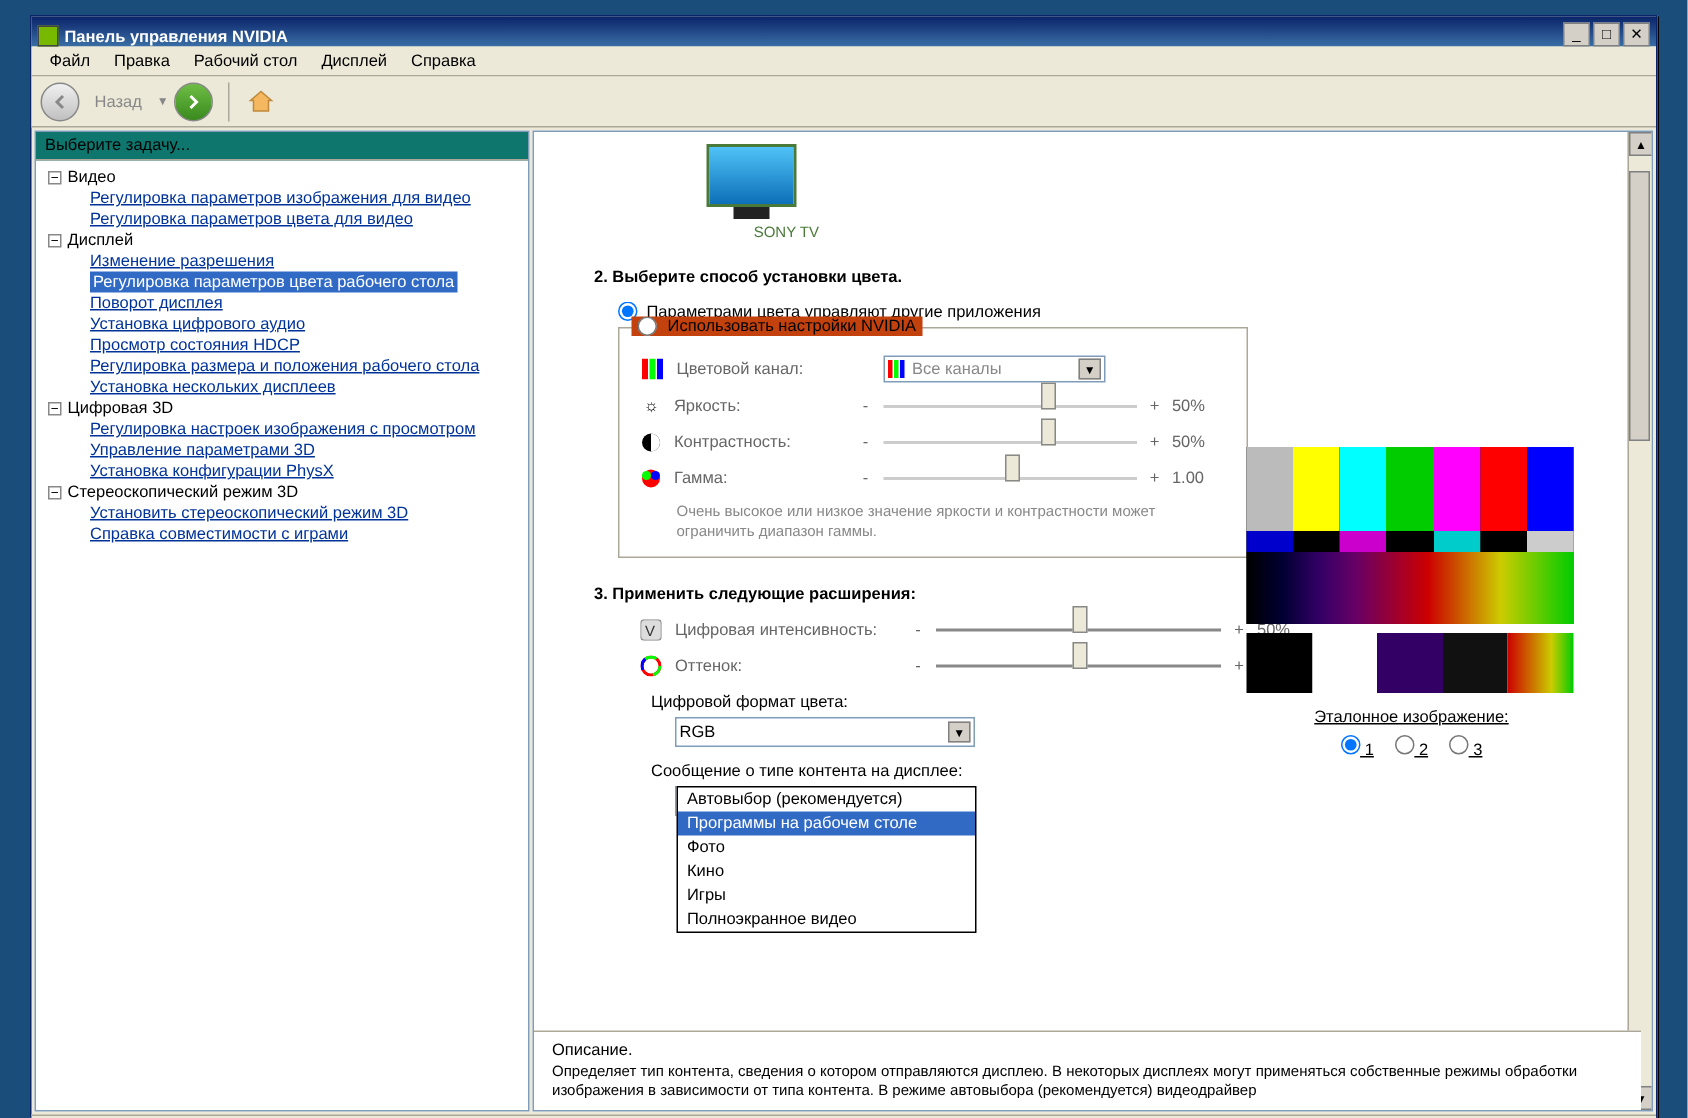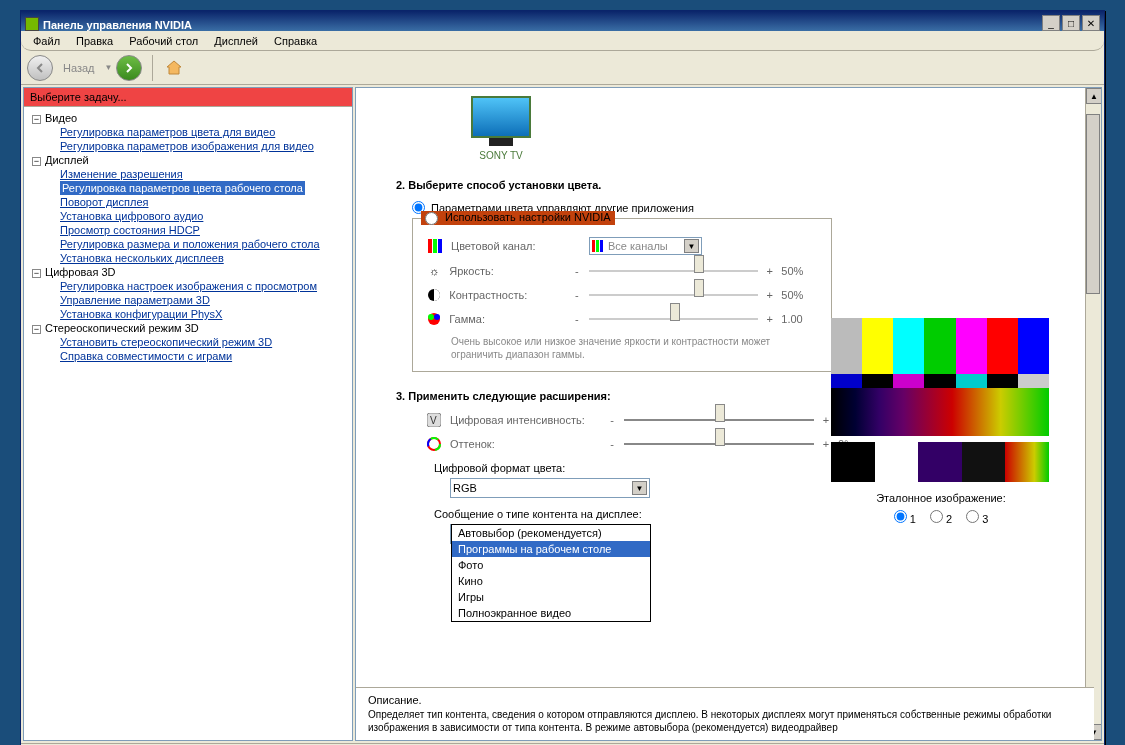--- a/index.html
+++ b/index.html
@@ -3,68 +3,68 @@
 <meta charset="utf-8">
 <style>
 * { box-sizing: border-box; margin: 0; padding: 0; }
 body { font-family: Tahoma, sans-serif; font-size: 11px; background: #1a4d7a; width: 1125px; height: 745px; overflow: hidden; }
 .window { position: absolute; left: 20px; top: 10px; width: 1085px; height: 735px; background: #ece9d8; border: 1px solid #0a246a; box-shadow: 1px 1px 0 #000; }
 .titlebar { background: linear-gradient(#0a246a, #3a6ea5); color: #fff; height: 20px; display: flex; align-items: flex-end; padding: 0 4px; font-size: 11px; }
 .tb-icon { width: 14px; height: 14px; background: #76b900; margin-right: 4px; border: 1px solid #444; }
 .tb-title { flex: 1; font-weight: bold; }
 .tb-btns { display: flex; gap: 2px; }
 .tb-btn { width: 18px; height: 16px; background: #d4d0c8; border: 1px solid #808080; display: flex; align-items: center; justify-content: center; font-size: 10px; cursor: pointer; color: #000; }
-.menubar { background: #ece9d8; height: 20px; display: flex; align-items: center; padding: 0 4px; border-bottom: 1px solid #aca899; border-radius: 10px; }
+.menubar { background: #ece9d8; height: 20px; display: flex; align-items: center; padding: 0 4px; border-bottom: 1px solid #aca899; }
 .menu-item { padding: 2px 8px; cursor: pointer; }
 .toolbar { background: #ece9d8; height: 34px; display: flex; align-items: center; padding: 0 6px; border-bottom: 1px solid #aca899; gap: 4px; }
 .tool-btn { width: 26px; height: 26px; border-radius: 50%; background: linear-gradient(#f0f0f0,#c0c0c0); border: 1px solid #888; display: flex; align-items: center; justify-content: center; cursor: pointer; }
 .tool-btn.fwd { background: linear-gradient(#6dbd45,#3a8a1e); color:#fff;}
 .back-lbl { color: #888; margin: 0 6px; }
 .main { display: flex; height: 658px; }
 .sidebar { width: 330px; background: #fff; border: 1px solid #7f9db9; margin: 2px; display: flex; flex-direction: column; }
-.side-header { background: #ef4444; padding: 3px 6px; border-bottom: 1px solid #aca899; }
+.side-header { background: #0f766e; padding: 3px 6px; border-bottom: 1px solid #aca899; }
 .tree { flex: 1; overflow: auto; padding: 4px 2px; }
 .tree-node { white-space: nowrap; }
 .tree-toggle { display: inline-block; width: 9px; height: 9px; border: 1px solid #888; text-align: center; line-height: 7px; font-size: 9px; margin-right: 4px; cursor: pointer; background:#fff;}
 .tree-label { cursor: pointer; }
 .tree-cat { padding: 1px 0 1px 6px; }
 .tree-child { padding: 1px 0 1px 34px; color: #003399; }
 .tree-child .tree-label { text-decoration: underline; }
 .tree-child.selected .tree-label { background: #316ac5; color: #fff; text-decoration: none; padding: 1px 2px; }
 .content { flex: 1; background: #fff; border: 1px solid #7f9db9; margin: 2px 2px 2px 0; position: relative; overflow: hidden; }
 .scrollbar { position: absolute; right: 0; top: 0; width: 16px; height: 100%; background: #ece9d8; border-left: 1px solid #aca899; }
 .sb-btn { width: 16px; height: 16px; background: #d4d0c8; border: 1px solid #808080; display:flex;align-items:center;justify-content:center;font-size:8px;cursor:pointer;}
 .sb-track { height: calc(100% - 32px); position: relative; }
 .sb-thumb { position: absolute; left:0; width: 14px; height: 180px; background: #d4d0c8; border: 1px solid #808080; top: 10px; cursor:pointer;}
 .cbody { padding: 8px 20px 8px 40px; margin-right: 16px; height: 100%; overflow: hidden; position: relative; }
-.monitor-box { text-align: center; width: 90px; margin-left: 60px; }
+.monitor-box { text-align: right; width: 90px; margin-left: 60px; }
 .monitor { width: 60px; height: 42px; border: 2px solid #4a7a3a; background: linear-gradient(#4fc3f7,#0d6fb8); margin: 0 auto; position: relative; }
 .monitor::after { content:''; position:absolute; bottom:-10px; left:50%; transform:translateX(-50%); width:24px; height:8px; background:#222;}
 .monitor-lbl { margin-top: 12px; color: #4a7a3a; font-size: 10px; }
 .section-h { font-weight: bold; margin: 18px 0 10px 0; }
 .radio-row { margin: 4px 0 4px 16px; display: flex; align-items: center; gap: 6px; }
 .fieldset { border: 1px solid #aca899; margin: 4px 0 8px 16px; padding: 10px 14px; width: 420px; position: relative; }
 .fieldset-legend { position: absolute; top: -8px; left: 8px; background: #c2410c; padding: 0 4px; }
 .fieldset-legend input { vertical-align: middle; margin-right:4px;}
 .ctrl-row { display: flex; align-items: center; margin: 8px 0; gap: 8px; }
 .ctrl-icon { width: 16px; height: 16px; display: flex; align-items: center; justify-content: center; }
 .ctrl-label { width: 130px; color: #666; }
 .slider-wrap { display: flex; align-items: center; gap: 6px; width: 190px;}
 .slider-track { flex:1; height: 16px; position: relative; display: flex; align-items: center; }
 .slider-line { height: 2px; background: #ccc; width: 100%; position: relative; }
 .slider-thumb { position: absolute; width: 10px; height: 18px; background: #ece9d8; border: 1px solid #888; top: -8px; cursor:pointer;}
 .ctrl-val { width: 40px; text-align: left; color: #666; }
 .minus,.plus { color: #666; width: 8px; text-align: center; }
-.select-box { background: #fff; border: 1px solid #7f9db9; padding: 1px 2px; display: flex; align-items: center; width: 113px; height: 18px; color:#888;}
+.select-box { background: #fff; border: 1px solid #7f9db9; padding: 1px 2px; display: flex; align-items: center; width: 148px; height: 18px; color:#888;}
 .select-arrow { margin-left: auto; width: 15px; height: 14px; background: #d4d0c8; border: 1px solid #808080; display:flex;align-items:center;justify-content:center;font-size:8px;color:#000;}
 .note { color: #888; font-size: 10px; margin: 4px 0 0 24px; line-height: 1.3; }
 .ext-row { display: flex; align-items: center; margin: 8px 0 8px 30px; gap: 8px; }
 .colorfmt-lbl { margin: 10px 0 4px 38px; }
 .dropdown { border: 1px solid #7f9db9; background:#fff; width: 200px; height: 20px; margin-left: 54px; display: flex; align-items: center; padding: 0 2px; }
-.right-panel { position: absolute; right: 34px; top: 230px; width: 220px; }
+.right-panel { position: absolute; right: 34px; top: 210px; width: 220px; text-decoration: underline; }
 .testcard { width: 218px; height: 118px; background: #000; display: flex; flex-direction: column; }
 .tc-top { flex: 1; display: flex; }
 .tc-bar { flex: 1; }
 .tc-mid { height: 14px; display: flex; }
 .tc-bot { height: 48px; background: linear-gradient(90deg,#000,#003,#306,#606,#903,#c00,#c60,#cc0,#6c0,#0c0);}
 .tc-bot2 { height: 40px; width: 218px; margin-top: 6px; display:flex;}
 .tc-b2 { flex:1;}
 .ref-lbl { text-align: center; margin-top: 10px; }
 .ref-radios { display: flex; justify-content: center; gap: 14px; margin-top: 6px; }
 .desc { position: absolute; bottom: 0; left: 0; right: 7px; border-top: 1px solid #aca899; padding: 6px 12px; background:#fff;}
@@ -119,22 +119,22 @@
           <path d="M10 3 L3 9 L5 9 L5 16 L15 16 L15 9 L17 9 Z" fill="#f4b860" stroke="#c0883a"></path>
         </svg>
     </div>
   </div>
 
   <div class="main">
     <div class="sidebar">
       <div class="side-header">Выберите задачу...</div>
       <div class="tree" id="tree">
           <div class="tree-node tree-cat"><span class="tree-toggle">−</span><span class="tree-label">Видео</span></div>
+          <div class="tree-node tree-child"><span class="tree-label">Регулировка параметров изображения для видео</span></div>
           <div class="tree-node tree-child"><span class="tree-label">Регулировка параметров цвета для видео</span></div>
-          <div class="tree-node tree-child"><span class="tree-label">Регулировка параметров изображения для видео</span></div>
           <div class="tree-node tree-cat"><span class="tree-toggle">−</span><span class="tree-label">Дисплей</span></div>
           <div class="tree-node tree-child"><span class="tree-label">Изменение разрешения</span></div>
           <div class="tree-node tree-child selected"><span class="tree-label">Регулировка параметров цвета рабочего стола</span></div>
           <div class="tree-node tree-child"><span class="tree-label">Поворот дисплея</span></div>
           <div class="tree-node tree-child"><span class="tree-label">Установка цифрового аудио</span></div>
           <div class="tree-node tree-child"><span class="tree-label">Просмотр состояния HDCP</span></div>
           <div class="tree-node tree-child"><span class="tree-label">Регулировка размера и положения рабочего стола</span></div>
           <div class="tree-node tree-child"><span class="tree-label">Установка нескольких дисплеев</span></div>
           <div class="tree-node tree-cat"><span class="tree-toggle">−</span><span class="tree-label">Цифровая 3D</span></div>
           <div class="tree-node tree-child"><span class="tree-label">Регулировка настроек изображения с просмотром</span></div>

